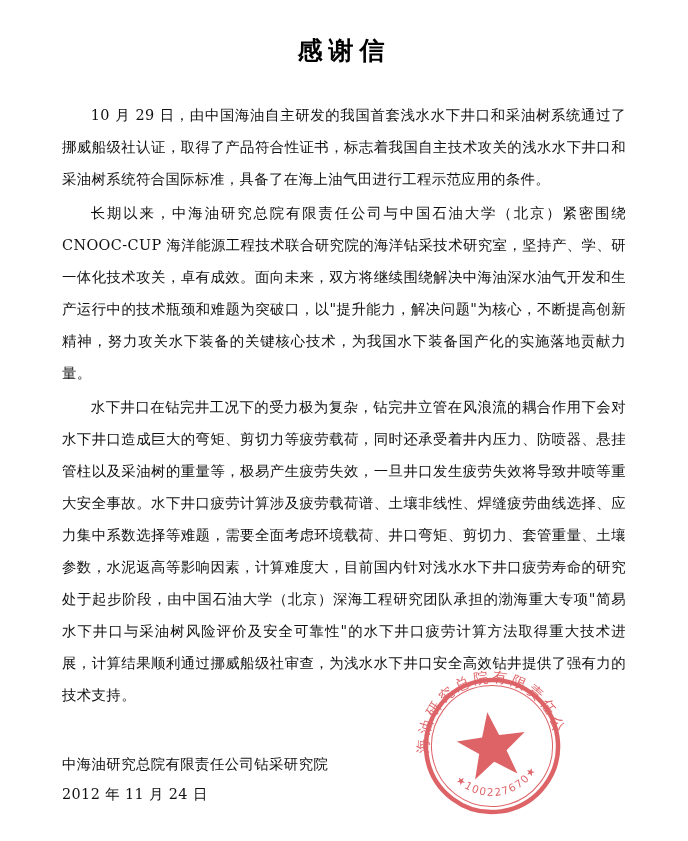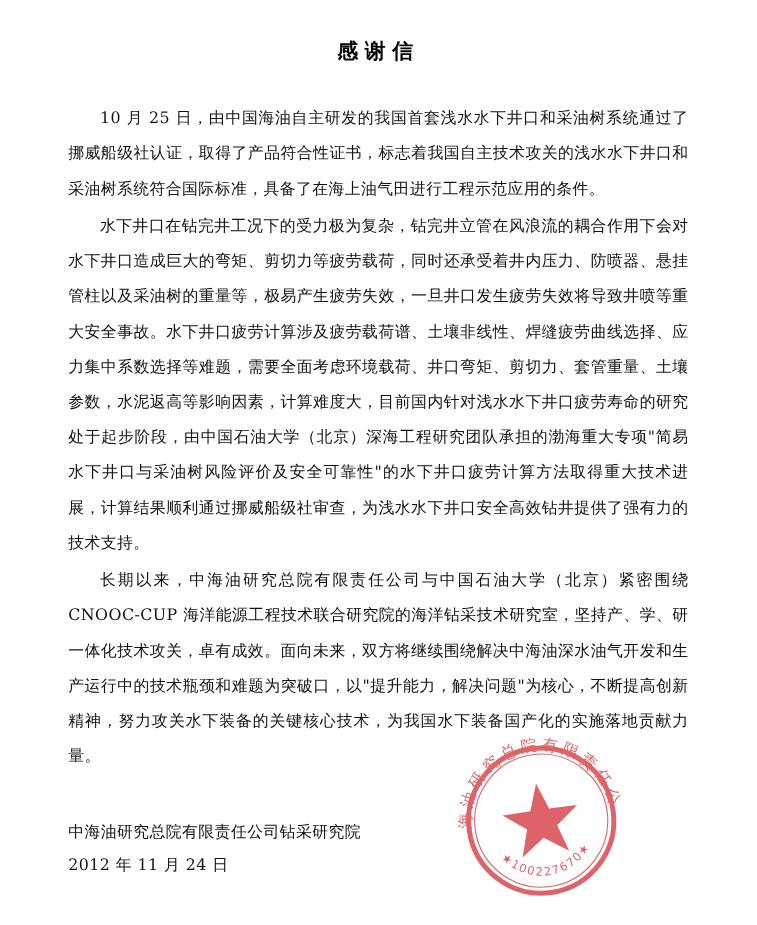--- a/index.html
+++ b/index.html
@@ -17,21 +17,21 @@
   }
   .page {
     position: absolute;
     top: 0; left: 0;
     width: 688px;
     height: 841px;
     background: #fff;
   }
   .doc-title {
     text-align: center;
-    font-size: 19px;
+    font-size: 25px;
     font-weight: bold;
     letter-spacing: 6px;
     margin: 34px 0 0 0;
     color: #000;
     font-family: "DejaVu Serif", "Liberation Serif", serif;
   }
   .body-block {
     margin: 32px 62px 0 62px;
   }
   .para {
@@ -77,23 +77,23 @@
   .seal svg { display: block; }
 </style>
 </head>
 <body>
 
 <div class="page">
 
   <h1 class="doc-title">感谢信</h1>
 
   <div class="body-block">
-    <p class="para">10 月 25 日，由中国海油自主研发的我国首套浅水水下井口和采油树系统通过了挪威船级社认证，取得了产品符合性证书，标志着我国自主技术攻关的浅水水下井口和采油树系统符合国际标准，具备了在海上油气田进行工程示范应用的条件。</p>
+    <p class="para">10 月 29 日，由中国海油自主研发的我国首套浅水水下井口和采油树系统通过了挪威船级社认证，取得了产品符合性证书，标志着我国自主技术攻关的浅水水下井口和采油树系统符合国际标准，具备了在海上油气田进行工程示范应用的条件。</p>
+    <p class="para">长期以来，中海油研究总院有限责任公司与中国石油大学（北京）紧密围绕 CNOOC-CUP 海洋能源工程技术联合研究院的海洋钻采技术研究室，坚持产、学、研一体化技术攻关，卓有成效。面向未来，双方将继续围绕解决中海油深水油气开发和生产运行中的技术瓶颈和难题为突破口，以"提升能力，解决问题"为核心，不断提高创新精神，努力攻关水下装备的关键核心技术，为我国水下装备国产化的实施落地贡献力量。</p>
     <p class="para">水下井口在钻完井工况下的受力极为复杂，钻完井立管在风浪流的耦合作用下会对水下井口造成巨大的弯矩、剪切力等疲劳载荷，同时还承受着井内压力、防喷器、悬挂管柱以及采油树的重量等，极易产生疲劳失效，一旦井口发生疲劳失效将导致井喷等重大安全事故。水下井口疲劳计算涉及疲劳载荷谱、土壤非线性、焊缝疲劳曲线选择、应力集中系数选择等难题，需要全面考虑环境载荷、井口弯矩、剪切力、套管重量、土壤参数，水泥返高等影响因素，计算难度大，目前国内针对浅水水下井口疲劳寿命的研究处于起步阶段，由中国石油大学（北京）深海工程研究团队承担的渤海重大专项"简易水下井口与采油树风险评价及安全可靠性"的水下井口疲劳计算方法取得重大技术进展，计算结果顺利通过挪威船级社审查，为浅水水下井口安全高效钻井提供了强有力的技术支持。</p>
-    <p class="para">长期以来，中海油研究总院有限责任公司与中国石油大学（北京）紧密围绕 CNOOC-CUP 海洋能源工程技术联合研究院的海洋钻采技术研究室，坚持产、学、研一体化技术攻关，卓有成效。面向未来，双方将继续围绕解决中海油深水油气开发和生产运行中的技术瓶颈和难题为突破口，以"提升能力，解决问题"为核心，不断提高创新精神，努力攻关水下装备的关键核心技术，为我国水下装备国产化的实施落地贡献力量。</p>
   </div>
 
   <div class="sign-block">
     <div class="sign-org">中海油研究总院有限责任公司钻采研究院</div>
     <div class="sign-date">2012 年 11 月 24 日</div>
   </div>
 
   <div class="seal">
     <svg width="168" height="168" viewBox="0 0 168 168" xmlns="http://www.w3.org/2000/svg">
       <defs>

